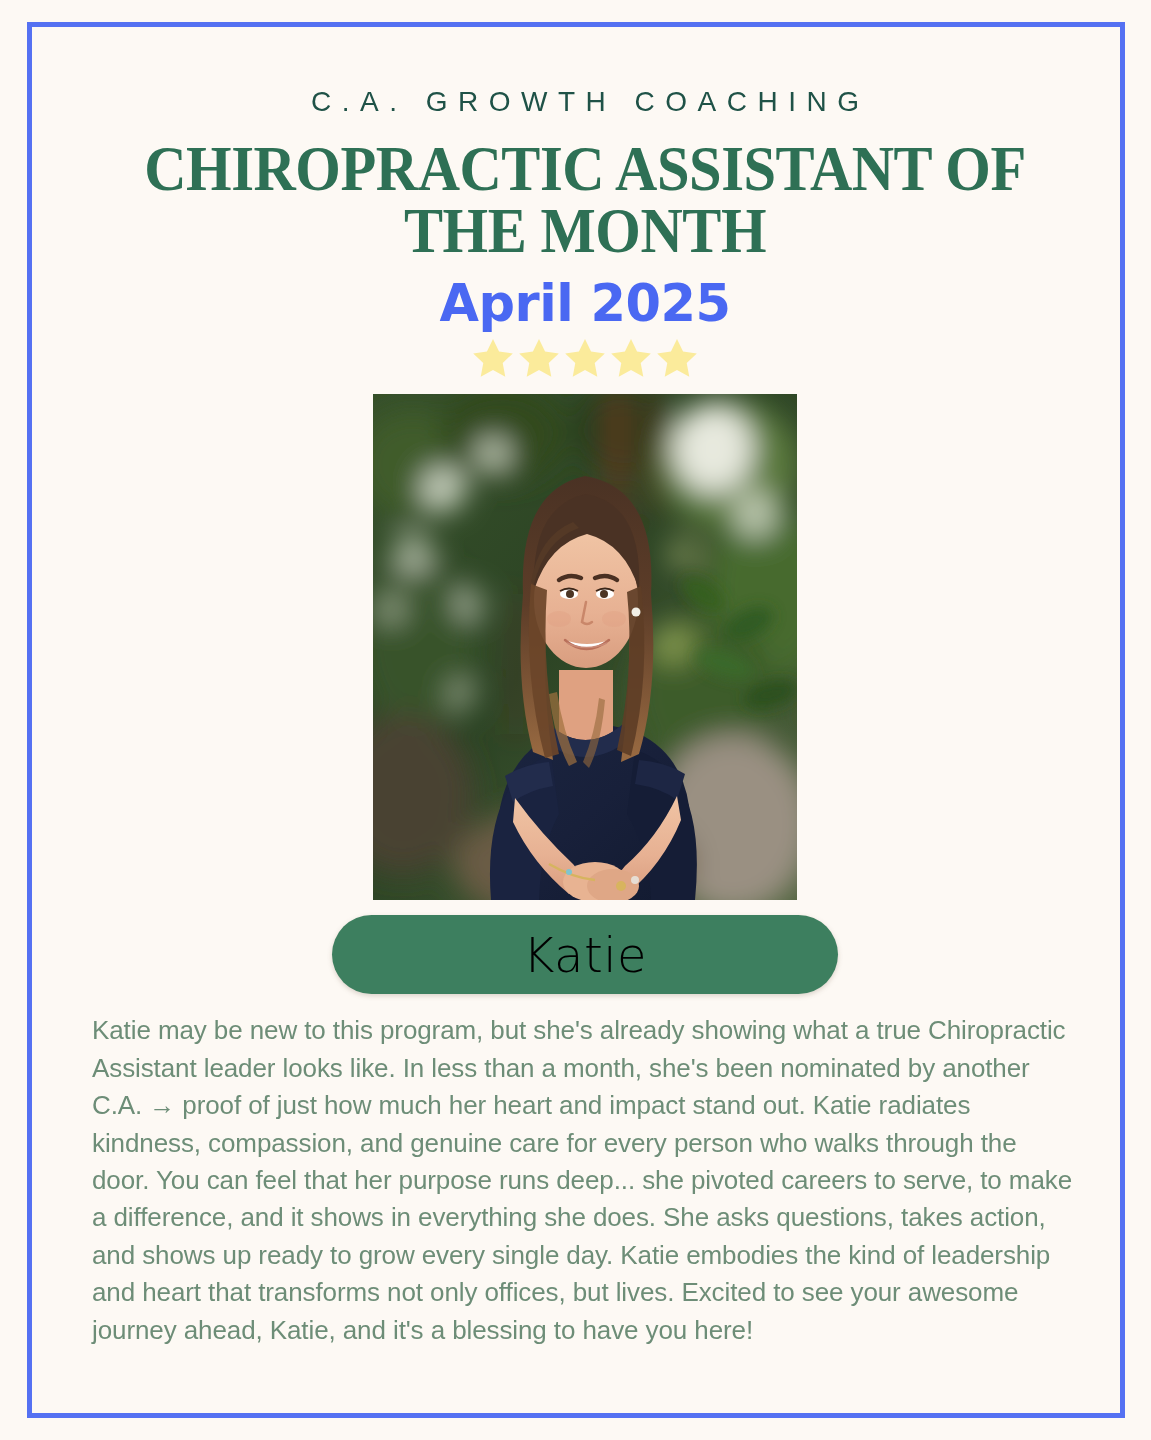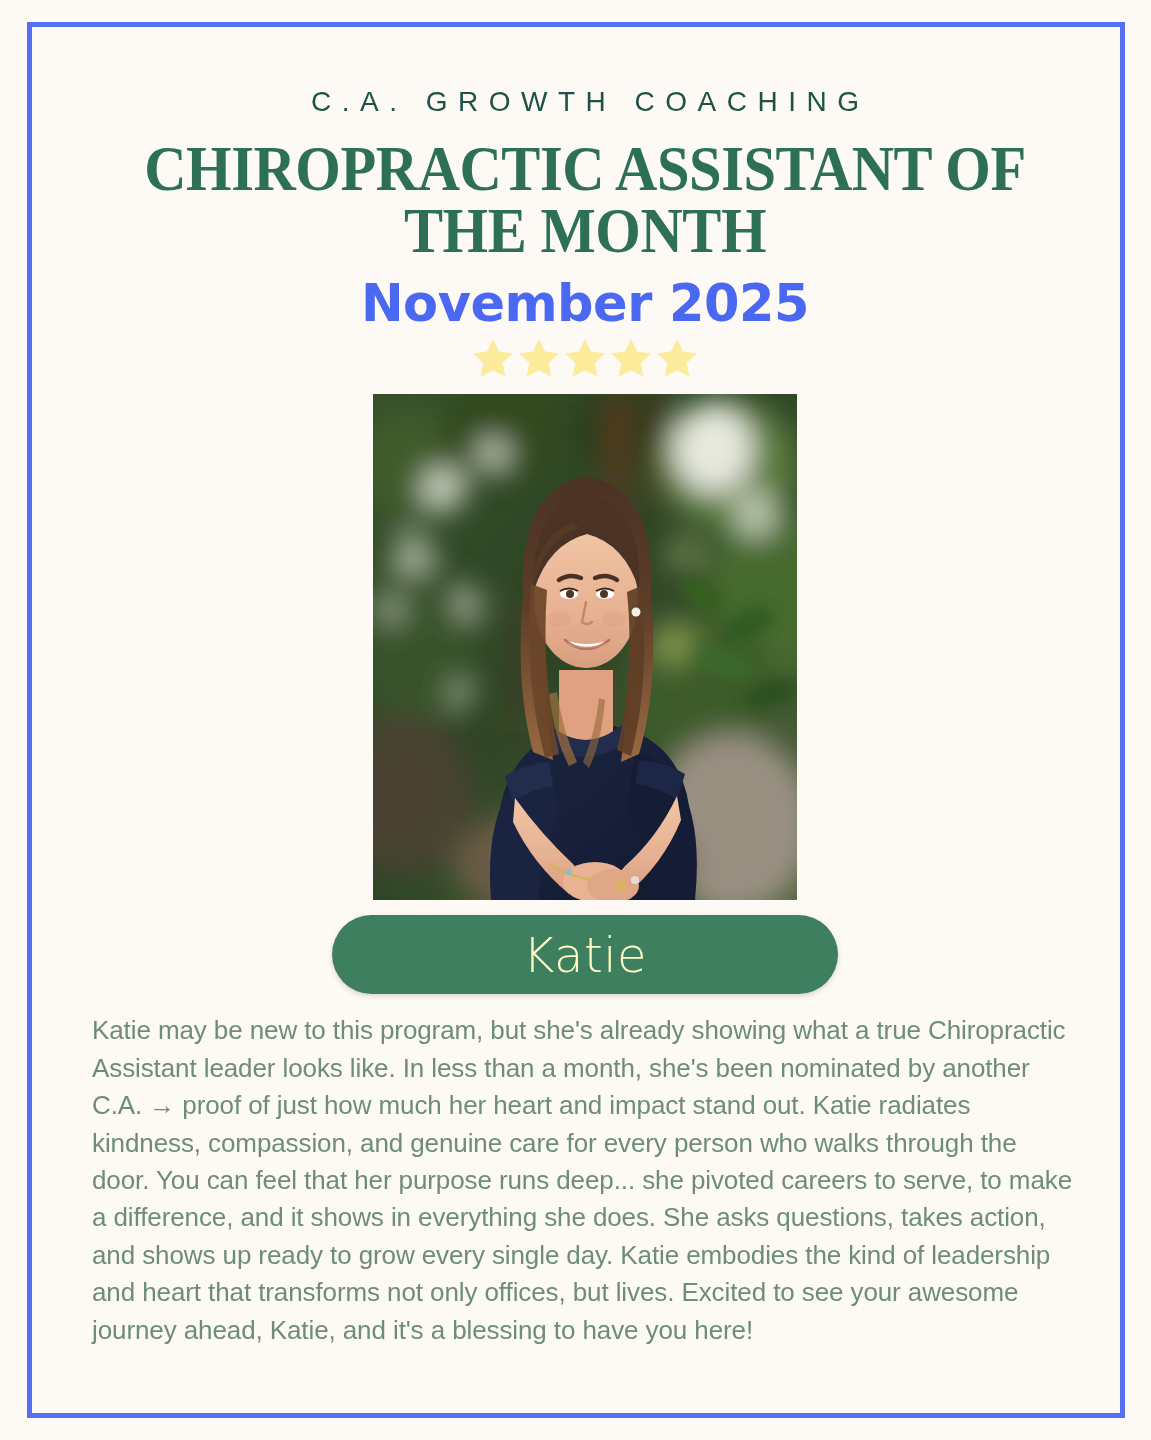--- a/index.html
+++ b/index.html
@@ -111,21 +111,21 @@
     width:506px;
     height:79px;
     background:#3d7f5f;
     border-radius:40px;
     display:flex;
     align-items:center;
     justify-content:center;
     box-shadow:0 2px 5px rgba(120,100,80,0.25);
   }
   .banner-name {
-    color:#fef9c3;
+    color:#000000;
     font-family:"DejaVu Sans", sans-serif;
     font-weight:300;
     font-size:48px;
     line-height:1;
     letter-spacing:0.5px;
   }
 
   
   .body-copy {
     margin-top:18px;
@@ -145,21 +145,21 @@
 <div class="poster">
 
   <div class="frame"></div>
 
   <div class="content">
 
     <div class="eyebrow">C.A. GROWTH COACHING</div>
 
     <h1 class="title">CHIROPRACTIC ASSISTANT OF THE MONTH</h1>
 
-    <div class="month">November 2025</div>
+    <div class="month">April 2025</div>
 
     <div class="stars">
       <svg width="46" height="44" viewBox="0 0 24 24">
           <polygon points="12,1.6 15.3,8.5 22.8,9.5 17.3,14.7 18.7,22.2 12,18.6 5.3,22.2 6.7,14.7 1.2,9.5 8.7,8.5" fill="#fbeb9b"></polygon>
         </svg><svg width="46" height="44" viewBox="0 0 24 24">
           <polygon points="12,1.6 15.3,8.5 22.8,9.5 17.3,14.7 18.7,22.2 12,18.6 5.3,22.2 6.7,14.7 1.2,9.5 8.7,8.5" fill="#fbeb9b"></polygon>
         </svg><svg width="46" height="44" viewBox="0 0 24 24">
           <polygon points="12,1.6 15.3,8.5 22.8,9.5 17.3,14.7 18.7,22.2 12,18.6 5.3,22.2 6.7,14.7 1.2,9.5 8.7,8.5" fill="#fbeb9b"></polygon>
         </svg><svg width="46" height="44" viewBox="0 0 24 24">
           <polygon points="12,1.6 15.3,8.5 22.8,9.5 17.3,14.7 18.7,22.2 12,18.6 5.3,22.2 6.7,14.7 1.2,9.5 8.7,8.5" fill="#fbeb9b"></polygon>

